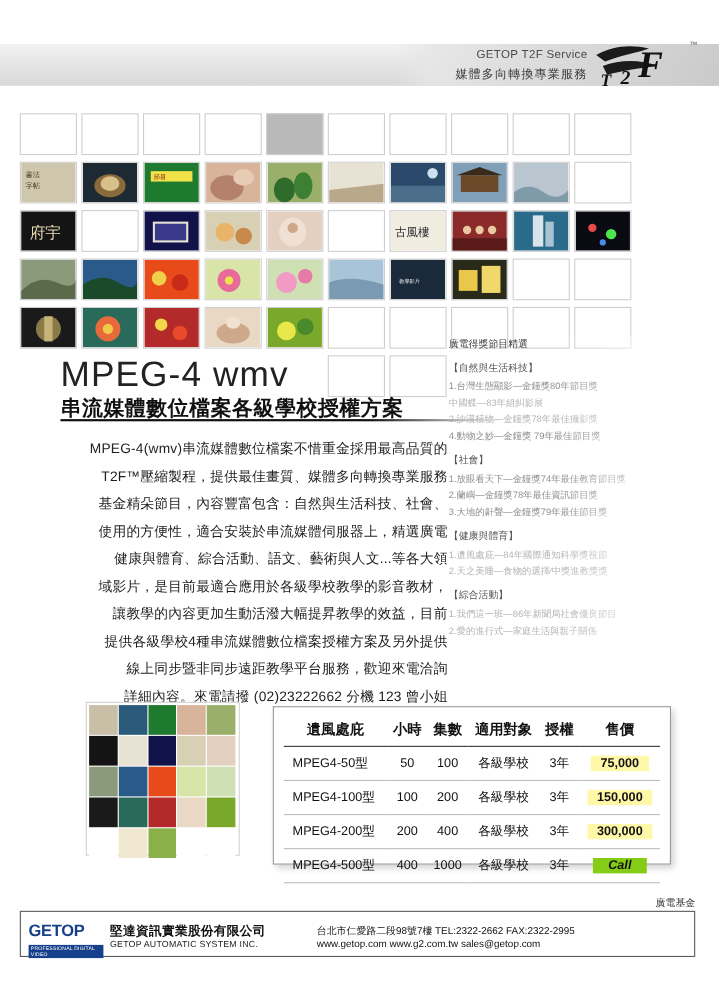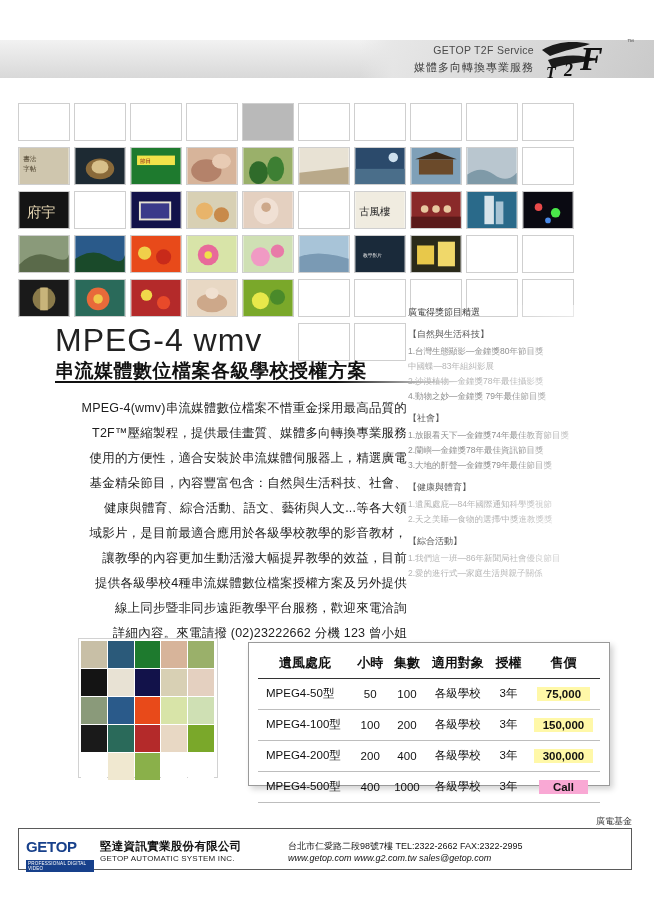--- a/index.html
+++ b/index.html
@@ -127,21 +127,21 @@
   }
   table.price tbody td {
     border-bottom:1px solid #bdbdbd;
     font-size:11.5px; color:#111; height:21px;
   }
   table.price tbody td.model { text-align:left; padding-left:8px; }
   table.price tbody td.price { font-weight:bold; }
   td.price .hl {
     display:inline-block; background:#fff8a8; padding:1px 9px;
   }
-  td.price .hl.call { background:#f9a8d4; padding:1px 14px; }
+  td.price .hl.call { background:#84cc16; padding:1px 14px;font-style:italic; }
 
   
   .gdjj-label {
     position:absolute; right:22px; top:815px;
     font-size:9px; color:#333;
   }
   .gdjj-mark { position:absolute; right:22px; top:828px; width:46px; height:44px; }
 
   
   .footer {
@@ -168,21 +168,21 @@
   .co-en {
     position:absolute; left:100px; top:854px;
     font-size:8px; color:#222; letter-spacing:.2px;
   }
   .addr1 {
     position:absolute; left:288px; top:840px;
     font-size:9px; color:#111;
   }
   .addr2 {
     position:absolute; left:288px; top:853px;
-    font-size:9px; color:#111;font-style:italic;
+    font-size:9px; color:#111;
   }
 </style>
 </head>
 <body>
 
 <div class="page">
 
   <div class="header-band"></div>
   <div class="header-band-inner"></div>
   <div class="hdr-en">GETOP T2F Service</div>
@@ -432,22 +432,22 @@
     <div class="cell empty" style="left:336px;top:220px;"></div>
   </div>
 
   <div class="h1">MPEG-4  wmv</div>
   <div class="h2">串流媒體數位檔案各級學校授權方案</div>
   <div class="h2-rule"></div>
 
   <div class="body-copy">
     <p>MPEG-4(wmv)串流媒體數位檔案不惜重金採用最高品質的</p>
     <p>T2F™壓縮製程，提供最佳畫質、媒體多向轉換專業服務</p>
+    <p>基金精朵節目，內容豐富包含：自然與生活科技、社會、</p>
     <p>使用的方便性，適合安裝於串流媒體伺服器上，精選廣電</p>
-    <p>基金精朵節目，內容豐富包含：自然與生活科技、社會、</p>
     <p>健康與體育、綜合活動、語文、藝術與人文...等各大領</p>
     <p>域影片，是目前最適合應用於各級學校教學的影音教材，</p>
     <p>讓教學的內容更加生動活潑大幅提昇教學的效益，目前</p>
     <p>提供各級學校4種串流媒體數位檔案授權方案及另外提供</p>
     <p>線上同步暨非同步遠距教學平台服務，歡迎來電洽詢</p>
     <p>詳細內容。來電請撥  (02)23222662  分機  123  曾小姐</p>
   </div>
 
   <div class="awards">
     <div class="aw-title">廣電得獎節目精選</div>

